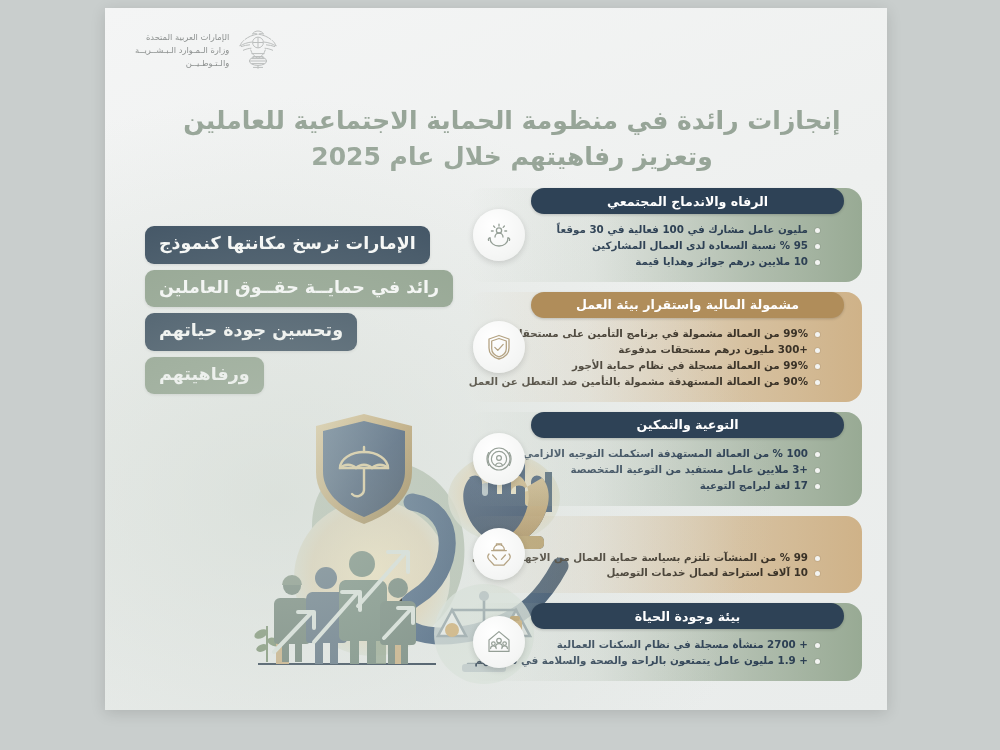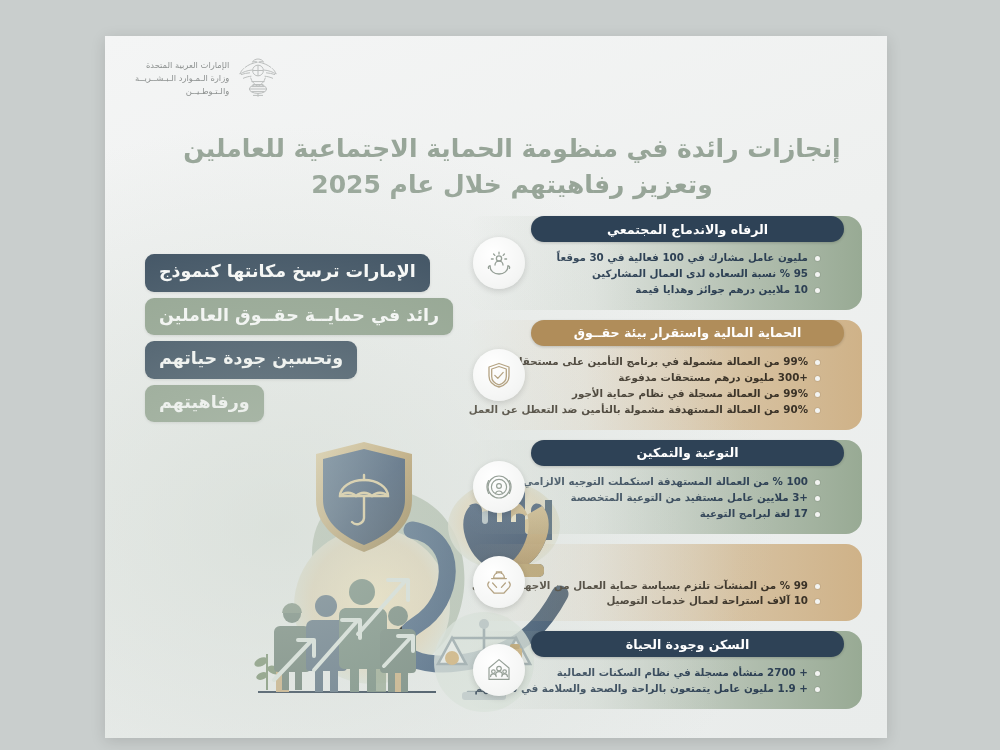--- a/index.html
+++ b/index.html
@@ -8,21 +8,20 @@
     background:#c9cecd;
     font-family:"DejaVu Sans","Liberation Sans",sans-serif;
   }
   #stage{position:relative;width:1000px;height:750px;}
 
   
   .poster{
     position:absolute;left:105px;top:8px;width:782px;height:702px;
     background:linear-gradient(160deg,#f4f5f5 0%,#eef0ef 45%,#e9eceb 100%);
     box-shadow:0 3px 14px rgba(0,0,0,.13);
-    margin-top:28px;
   }
   .poster:after{
     content:"";position:absolute;inset:0;
     background:radial-gradient(ellipse at 22% 70%, rgba(205,214,205,.55) 0%, rgba(205,214,205,0) 58%);
     pointer-events:none;
   }
 
   
   .logo-block{position:absolute;left:30px;top:20px;display:flex;align-items:flex-start;gap:8px;}
   .emblem{width:42px;height:46px;flex:none;opacity:.62;}
@@ -292,21 +291,21 @@
             <circle cx="15" cy="10.5" r="2.6"></circle>
             <path d="M11 17 a4 4 0 0 1 8 0"></path>
             <path d="M15 4.2 v1.8 M9.6 6 l1.2 1.4 M20.4 6 l-1.2 1.4 M7.4 11 h1.8 M22.6 11 h-1.8"></path>
             <path d="M6 18 c0 5 4 8 9 8 s9-3 9-8"></path>
             <path d="M6 18 c-1.4 0-2 1.2-1.4 2.4 M24 18 c1.4 0 2 1.2 1.4 2.4"></path>
           </svg>
         </div>
       </div>
 
       <div class="card gold">
-        <div class="pill gold">الحماية المالية واستقرار بيئة حقــوق</div>
+        <div class="pill gold">مشمولة المالية واستقرار بيئة العمل</div>
         <div class="card-body">
           <ul class="bullets">
             <li>99% من العمالة مشمولة في برنامج التأمين على مستحقات العمل</li>
             <li>+300 مليون درهم مستحقات مدفوعة</li>
             <li>99% من العمالة مسجلة في نظام حماية الأجور</li>
             <li>90% من العمالة  المستهدفة مشمولة بالتأمين ضد التعطل عن العمل</li>
           </ul>
         </div>
         <div class="icon-badge">
           <svg width="30" height="30" viewBox="0 0 30 30" fill="none" stroke="#9a8256" stroke-width="1.3" stroke-linejoin="round" stroke-linecap="round">
@@ -349,21 +348,21 @@
             <path d="M9.6 11 a5.4 5.4 0 0 1 10.8 0 z"></path>
             <path d="M7.6 11.6 h14.8"></path>
             <path d="M12.4 6.4 v-1.6 h5.2 v1.6"></path>
             <path d="M5 15 c-1.4 1.6-1.4 4 0 5.6 l5 5.4 h10 l5-5.4 c1.4-1.6 1.4-4 0-5.6"></path>
             <path d="M8.6 16 l4 4.4 M21.4 16 l-4 4.4"></path>
           </svg>
         </div>
       </div>
 
       <div class="card green">
-        <div class="pill navy">السكن وجودة الحياة</div>
+        <div class="pill navy">بيئة وجودة الحياة</div>
         <div class="card-body">
           <ul class="bullets">
             <li>+ 2700 منشأة مسجلة في نظام السكنات العمالية</li>
             <li>+ 1.9 مليون عامل يتمتعون بالراحة والصحة والسلامة في سكناتهم</li>
           </ul>
         </div>
         <div class="icon-badge">
           <svg width="30" height="30" viewBox="0 0 30 30" fill="none" stroke="#6f7d71" stroke-width="1.2" stroke-linecap="round" stroke-linejoin="round">
             <path d="M5 13 L15 4.6 L25 13 v11.4 H5 z"></path>
             <circle cx="15" cy="13.6" r="2.3"></circle>

